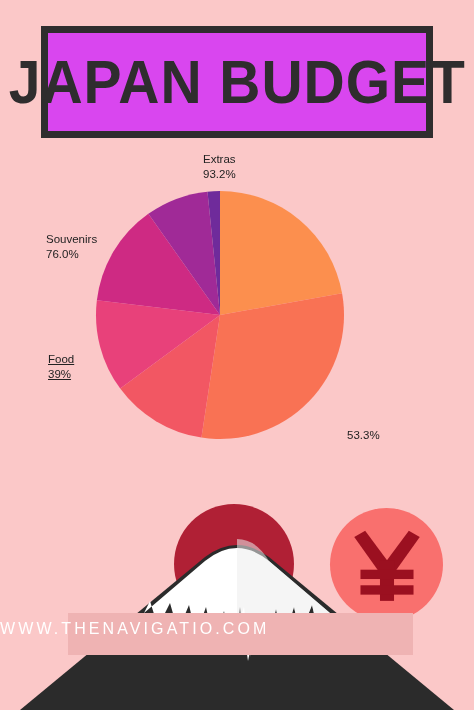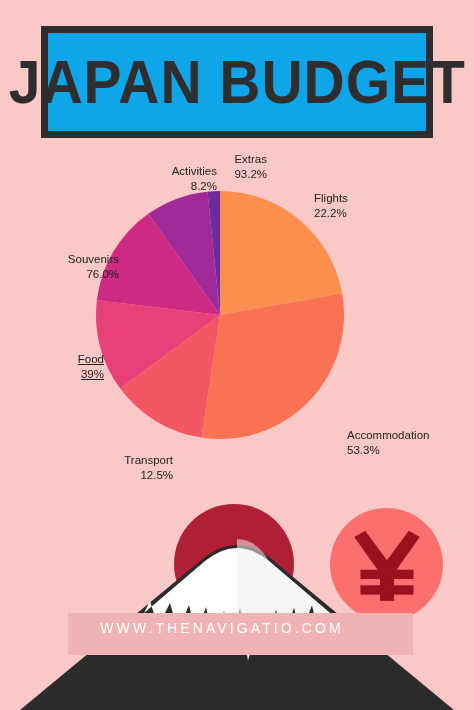--- a/index.html
+++ b/index.html
@@ -18,21 +18,21 @@
   }
 
   
   #title-box {
     position: absolute;
     left: 41px;
     top: 26px;
     width: 392px;
     height: 112px;
     box-sizing: border-box;
-    background: #0ea5e9;
+    background: #d946ef;
     border: 7px solid #2F2D2E;
     display: flex;
     align-items: center;
     justify-content: center;
   }
   #title-text {
     font-family: "Liberation Sans Narrow", "Liberation Sans", "DejaVu Sans", sans-serif;
     font-weight: bold;
     font-size: 62px;
     line-height: 1;
@@ -57,32 +57,32 @@
     top: 40px;
     width: 250px;
     height: 250px;
     display: block;
   }
   .pie-label {
     position: absolute;
     color: #222222;
     font-size: 11.5px;
     line-height: 1.32;
-    text-align: right;
+    text-align: left;
     white-space: nowrap;
     user-select: none;
   }
   .pie-label .lbl-name { display: block; }
   .pie-label .lbl-val  { display: block; }
 
   
   #label-extras        { left: 203px; top: 2px;   width: 64px; }
   #label-activities    { left: 145px; top: 14px;  width: 72px; }
   #label-flights       { left: 314px; top: 41px;  width: 80px; text-align: left; }
-  #label-souvenirs     { left: 39px;  top: 82px;  width: 80px; margin-top: 20px; }
+  #label-souvenirs     { left: 46px;  top: 82px;  width: 80px; }
   #label-food          { left: 48px;  top: 202px; width: 56px; text-decoration: underline; }
   #label-transport     { left: 95px;  top: 303px; width: 78px; }
   #label-accommodation { left: 347px; top: 278px; width: 120px; text-align: left; }
 
   
   #scene {
     position: absolute;
     left: 0;
     top: 455px;
     width: 474px;
@@ -128,23 +128,23 @@
     top: 158px;
     width: 345px;
     height: 42px;
     background: #EFB3B3;
   }
   #url-text {
     position: absolute;
     left: 0;
     top: 165px;
     width: 444px;
-    text-align: center;
+    text-align: left;
     color: #FFFFFF;
-    font-size: 14px;
+    font-size: 16px;
     letter-spacing: 3.1px;
     font-weight: normal;
     white-space: nowrap;
     user-select: none;
   }
 </style>
 </head>
 <body>
 
 <div id="poster">
@@ -165,47 +165,34 @@
           <path d="M 125 125 L 53.35 23.80 A 124 124 0 0 1 112.47 1.63 Z" fill="#A02A97"></path>
           <path d="M 125 125 L 112.47 1.63 A 124 124 0 0 1 125.00 1.00 Z" fill="#6F2B9B"></path>
         </g>
     </svg>
 
     <div class="pie-label" id="label-extras">
       <span class="lbl-name">Extras</span>
       <span class="lbl-val">93.2%</span>
     </div>
 
-    <div class="pie-label" id="label-activities">
-      <span class="lbl-name">Activities</span>
-      <span class="lbl-val">8.2%</span>
-    </div>
-
-    <div class="pie-label" id="label-flights">
-      <span class="lbl-name">Flights</span>
-      <span class="lbl-val">22.2%</span>
-    </div>
+
 
     <div class="pie-label" id="label-souvenirs">
       <span class="lbl-name">Souvenirs</span>
       <span class="lbl-val">76.0%</span>
     </div>
 
     <div class="pie-label" id="label-food">
       <span class="lbl-name">Food</span>
       <span class="lbl-val">39%</span>
     </div>
 
-    <div class="pie-label" id="label-transport">
-      <span class="lbl-name">Transport</span>
-      <span class="lbl-val">12.5%</span>
-    </div>
 
     <div class="pie-label" id="label-accommodation">
-      <span class="lbl-name">Accommodation</span>
       <span class="lbl-val">53.3%</span>
     </div>
 
   </div>
 
   <div id="scene">
 
     <div id="sun-circle"></div>
 
     <div id="yen-circle">

